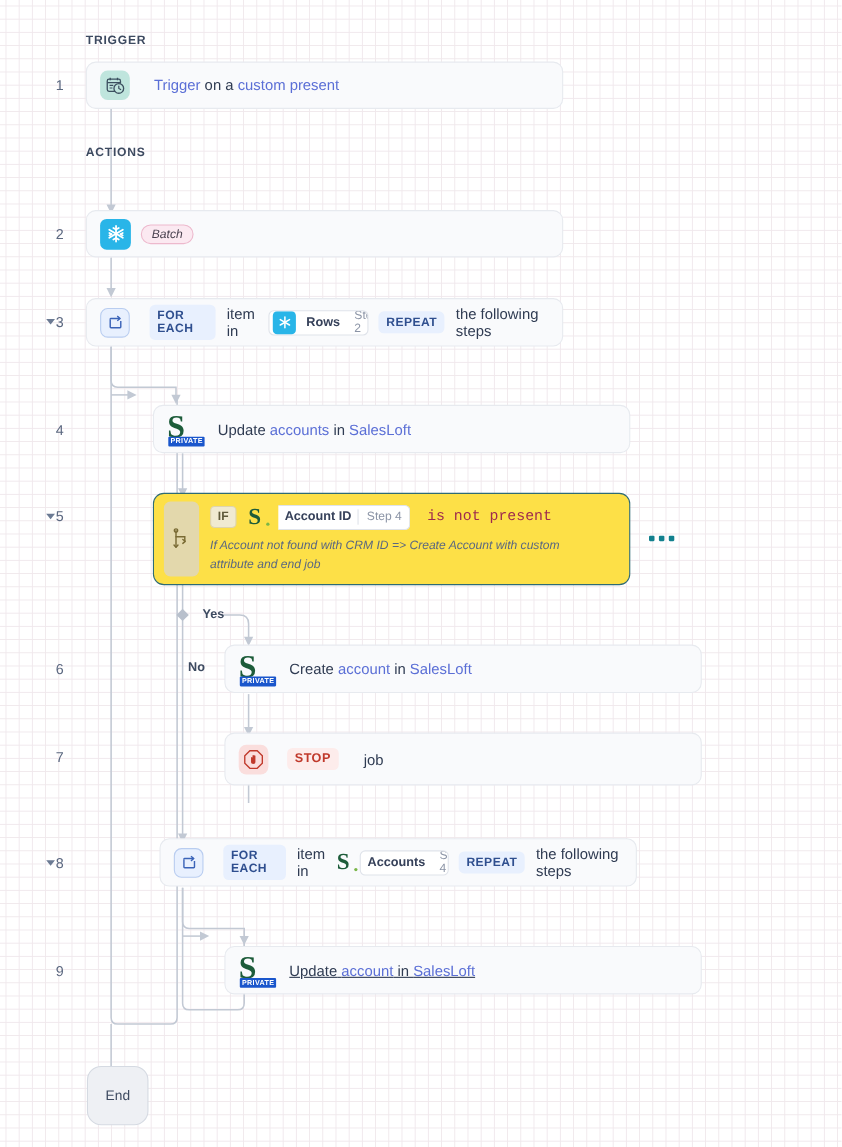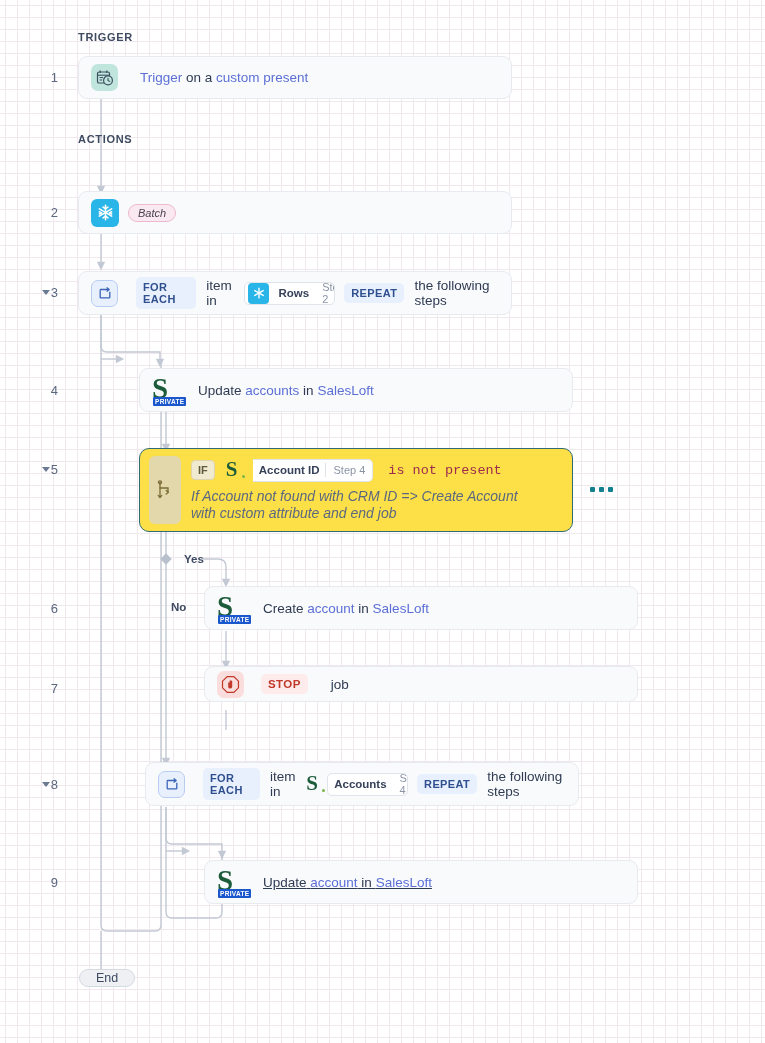--- a/index.html
+++ b/index.html
@@ -122,21 +122,21 @@
   .pill-if {
     background:#f0ead1; border:1px solid #ded4ad; color:#5f5a3b;
     font-size:11px; font-weight:bold; padding:3px 6px; border-radius:4px;
   }
   .pill-stop {
     background:#fdeceb; color:#c0392b;
     font-size:11.5px; font-weight:bold; letter-spacing:0.4px;
     padding:4px 7px; border-radius:5px;
   }
   .cond { color:#9e2a4e; font-size:13.5px;font-family:Liberation Mono, monospace; }
-  .note { color:#5b6880; font-size:14px; font-style:italic; line-height:17px; }
+  .note { color:#5b6880; font-size:11px; font-style:italic; line-height:17px; }
 
   .ifpanel {
     width:32px; align-self:stretch; margin:7px 10px 7px 0;
     background:#e3d8ac; border-radius:6px;
     display:flex; align-items:center; justify-content:center;
   }
 
   .branch-label {
     position:absolute; font-size:11.5px; font-weight:bold; color:#3d4a60;
   }
@@ -145,21 +145,21 @@
     transform:rotate(45deg);
   }
   .dots {
     position:absolute; display:flex; gap:4px; cursor:pointer;
   }
   .dots i { width:5px;height:5px;background:#12808e;border-radius:1px;display:block; }
 
   .endnode {
     position:absolute;
     background:#eef0f4; border:1px solid #d5dae2;
-    border-radius:13px; padding:1px 16px;
+    border-radius:13px; padding:19px 16px;
     font-size:12.5px; color:#3d4a60;
   }
   svg.wires { position:absolute; left:0; top:0; width:765px; height:1043px; pointer-events:none; }
 </style>
 </head>
 <body>
 
 <div class="canvas">
 
   <svg class="wires">
@@ -333,21 +333,21 @@
       <span class="s">S</span>
         <span class="priv">PRIVATE</span>
     </span>
     <span class="txt" style="margin-left:16px;">
       <span>Create</span>
       <span class="blue">account</span><span> in </span><span class="blue">SalesLoft</span>
     </span>
   </div>
 
   <div class="stepnum" style="left:36px; top:681px;">7</div>
-  <div class="card" style="left:204px; top:666px; width:434px; height:36px;">
+  <div class="card" style="left:204px; top:666px; width:434px; height:48px;">
     <span class="ico ico-stop">
       <svg width="19" height="19" viewBox="0 0 20 20">
         <polygon points="6.5,1.6 13.5,1.6 18.4,6.5 18.4,13.5 13.5,18.4 6.5,18.4 1.6,13.5 1.6,6.5" fill="none" stroke="#c0392b" stroke-width="1.3"></polygon>
         <path d="M7.6 12.6 L7.6 8.4 Q7.6 7.6 8.3 7.6 Q9 7.6 9 8.4 L9 6.3 Q9 5.6 9.7 5.6 Q10.4 5.6 10.4 6.3 L10.4 8.4 L10.4 6.6 Q10.4 5.9 11.1 5.9 Q11.8 5.9 11.8 6.6 L11.8 12.4 Q11.8 14.3 9.8 14.3 Q7.6 14.3 7.6 12.6 Z" fill="#c0392b"></path>
       </svg>
     </span>
     <span class="pill-stop" style="margin-left:17px;">STOP</span>
     <span class="txt" style="margin-left:23px;">job</span>
   </div>
 

